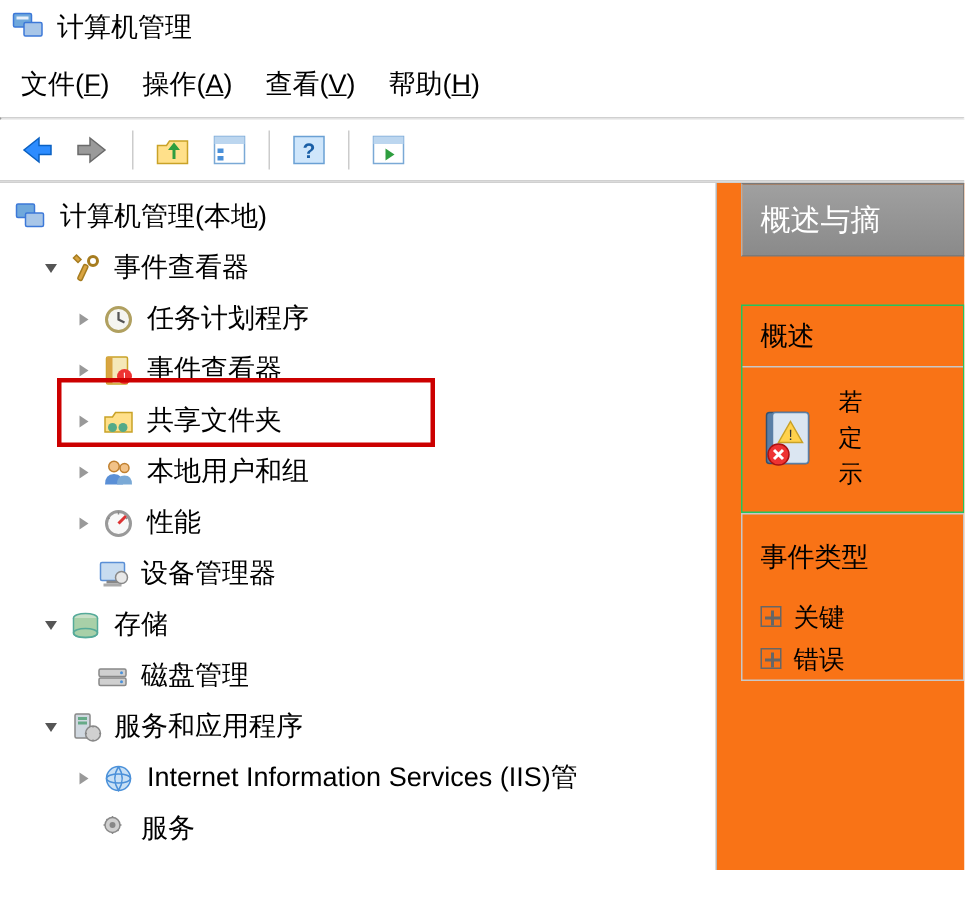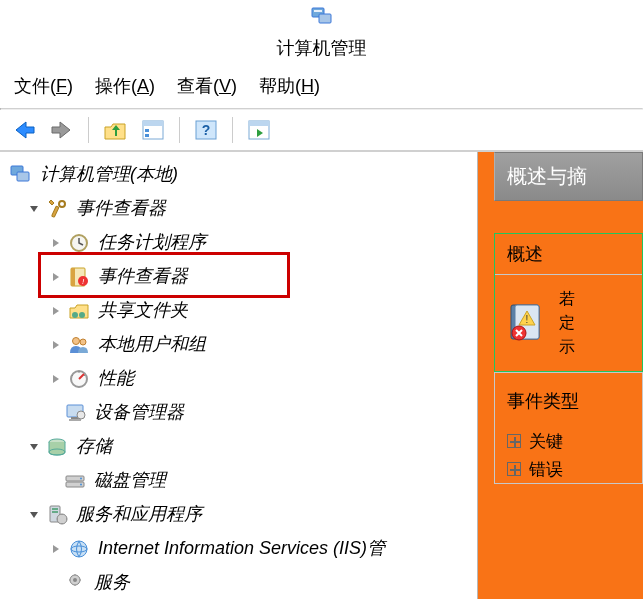--- a/index.html
+++ b/index.html
@@ -13,21 +13,20 @@
     height: 599px;
     overflow: hidden;
     position: relative;
   }
   .titlebar {
     display: flex;
     align-items: center;
     padding: 6px 8px 10px 8px;
     gap: 8px;
     font-size: 18px;
-    flex-direction: column;
   }
   .titlebar .icon {
     width: 22px;
     height: 22px;
   }
   .menubar {
     display: flex;
     gap: 22px;
     padding: 4px 14px 10px 14px;
     font-size: 18px;
@@ -62,21 +61,20 @@
   }
   .left-pane {
     width: 478px;
     border-right: 1px solid #b8b8b8;
     padding: 6px 0 0 6px;
     overflow: hidden;
   }
   .tree-root {
     font-size: 18px;
     line-height: 1.2;
-    font-style: italic;
   }
   .tree-node {
     display: flex;
     align-items: center;
     height: 34px;
     gap: 4px;
     white-space: nowrap;
   }
   .expander {
     width: 16px;

